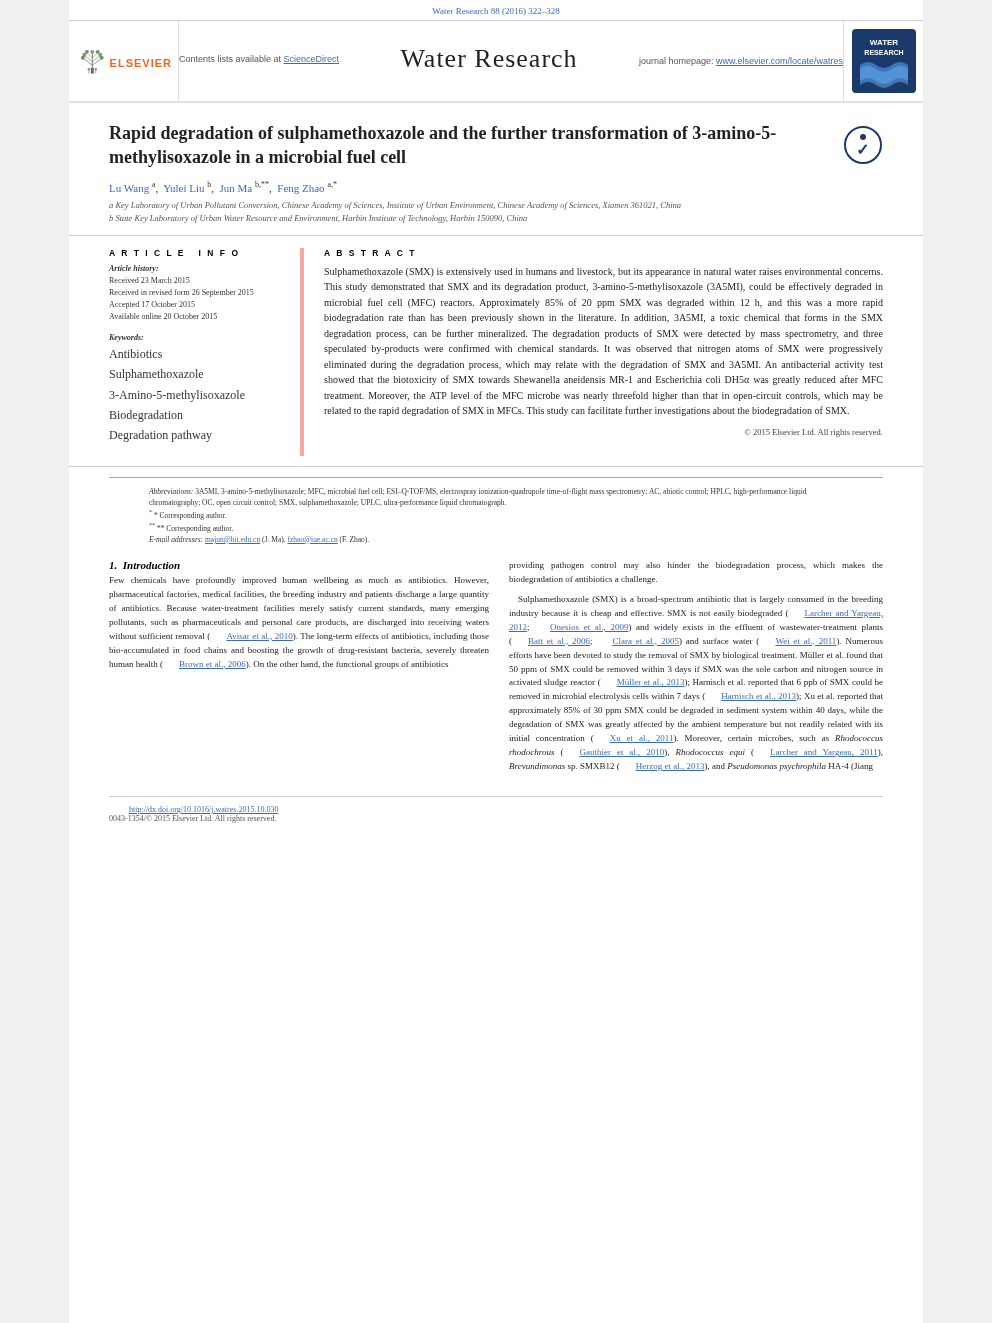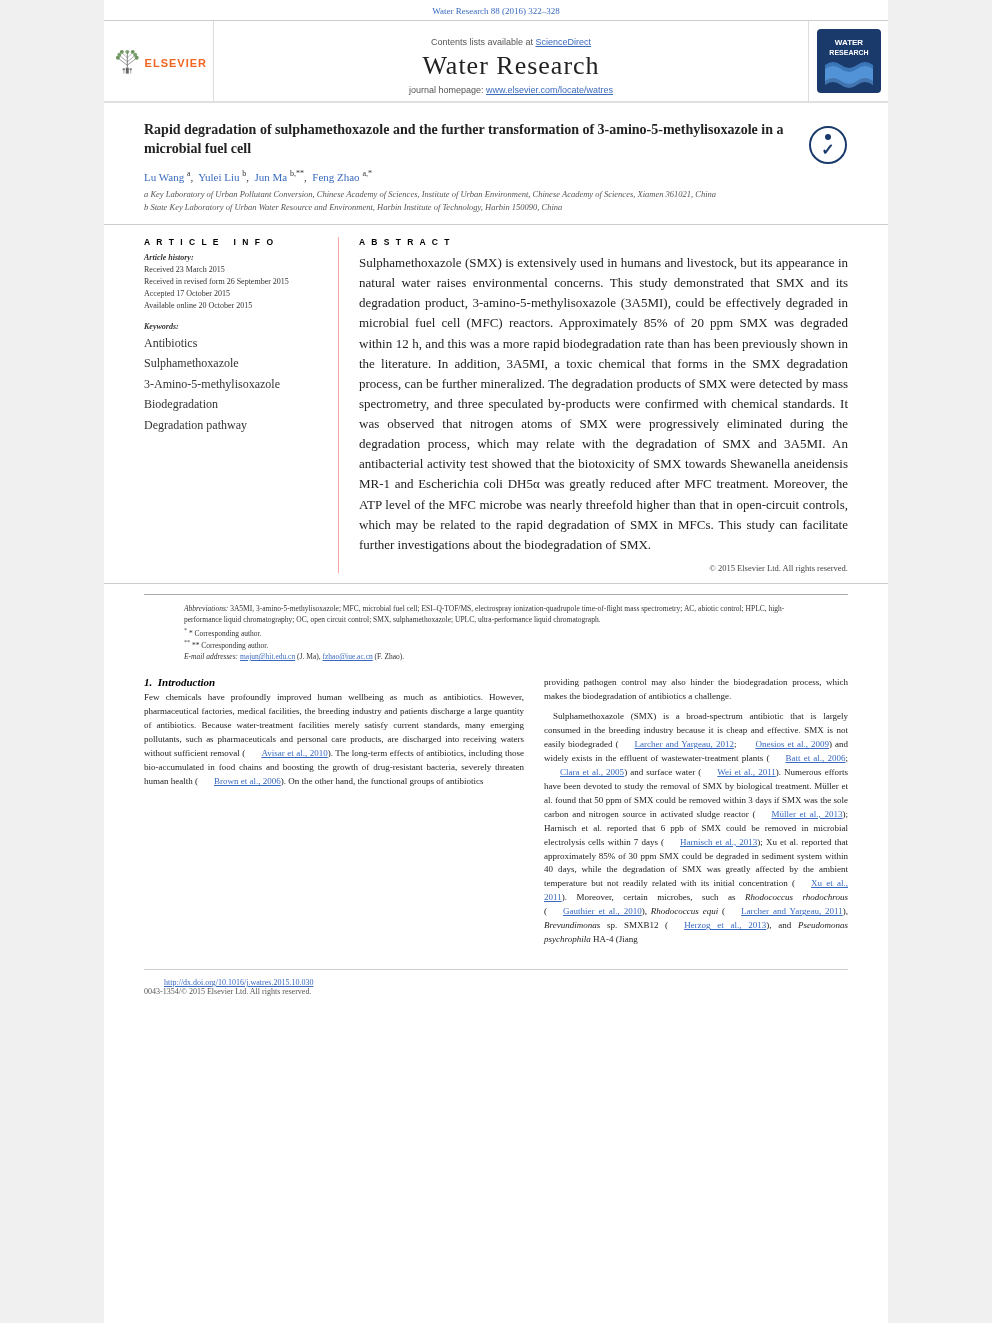--- a/index.html
+++ b/index.html
@@ -3,21 +3,21 @@
   <meta charset="utf-8">
   <style>
     * { margin: 0; padding: 0; box-sizing: border-box; }
     body {
       background: #f0f0f0;
       font-family: 'Times New Roman', Times, serif;
       font-size: 10px;
       color: #000;
     }
     .page {
-      width: 784px;
+      width: 854px;
       min-height: 1323px;
       background: #fff;
       margin: 0 auto;
       padding: 0;
       position: relative;
     }
     
     .top-bar {
       text-align: center;
       padding: 6px 0 4px 0;
@@ -50,23 +50,23 @@
       font-size: 11px;
       font-weight: bold;
       color: #f26522;
       letter-spacing: 1px;
       margin-top: 3px;
       font-family: Arial, sans-serif;
     }
     .journal-center {
       flex: 1;
       display: flex;
-      flex-direction: column;
+      flex-direction: row;
       align-items: center;
-      justify-content: flex-end;
+      justify-content: space-between;
       padding: 6px 0;
     }
     .sciencedirect-line {
       font-size: 9px;
       color: #555;
       margin-bottom: 4px;
       font-family: Arial, sans-serif;
     }
     .sciencedirect-link {
       color: #3a6abf;
@@ -105,21 +105,21 @@
       padding: 18px 40px 10px 40px;
       border-bottom: 1px solid #ccc;
       display: flex;
       align-items: flex-start;
       justify-content: space-between;
     }
     .article-title-text-block {
       flex: 1;
     }
     .article-main-title {
-      font-size: 14px;
+      font-size: 18px;
       font-weight: bold;
       color: #222;
       line-height: 1.35;
       margin-bottom: 10px;
       font-family: 'Times New Roman', Times, serif;
     }
     .authors-line {
       font-size: 11px;
       color: #333;
       margin-bottom: 6px;
@@ -145,21 +145,21 @@
     
     .two-col {
       display: flex;
       padding: 12px 40px 10px 40px;
       gap: 20px;
       border-bottom: 1px solid #ccc;
     }
     .left-col {
       width: 195px;
       min-width: 195px;
-      border-right: 1px solid #fca5a5;
+      border-right: 4px solid #fca5a5;
       padding-right: 14px;
     }
     .right-col {
       flex: 1;
     }
     .section-heading {
       font-size: 8.5px;
       font-weight: bold;
       letter-spacing: 2px;
       text-transform: uppercase;
@@ -181,21 +181,21 @@
       font-size: 8px;
       color: #333;
       line-height: 1.5;
     }
     .keywords-list {
       font-size: 12px;
       color: #333;
       line-height: 1.7;
     }
     .abstract-text {
-      font-size: 13px;
+      font-size: 10px;
       color: #222;
       line-height: 1.55;
       text-align: justify;
     }
     .copyright-line {
       font-size: 8.5px;
       color: #444;
       text-align: right;
       margin-top: 8px;
     }

